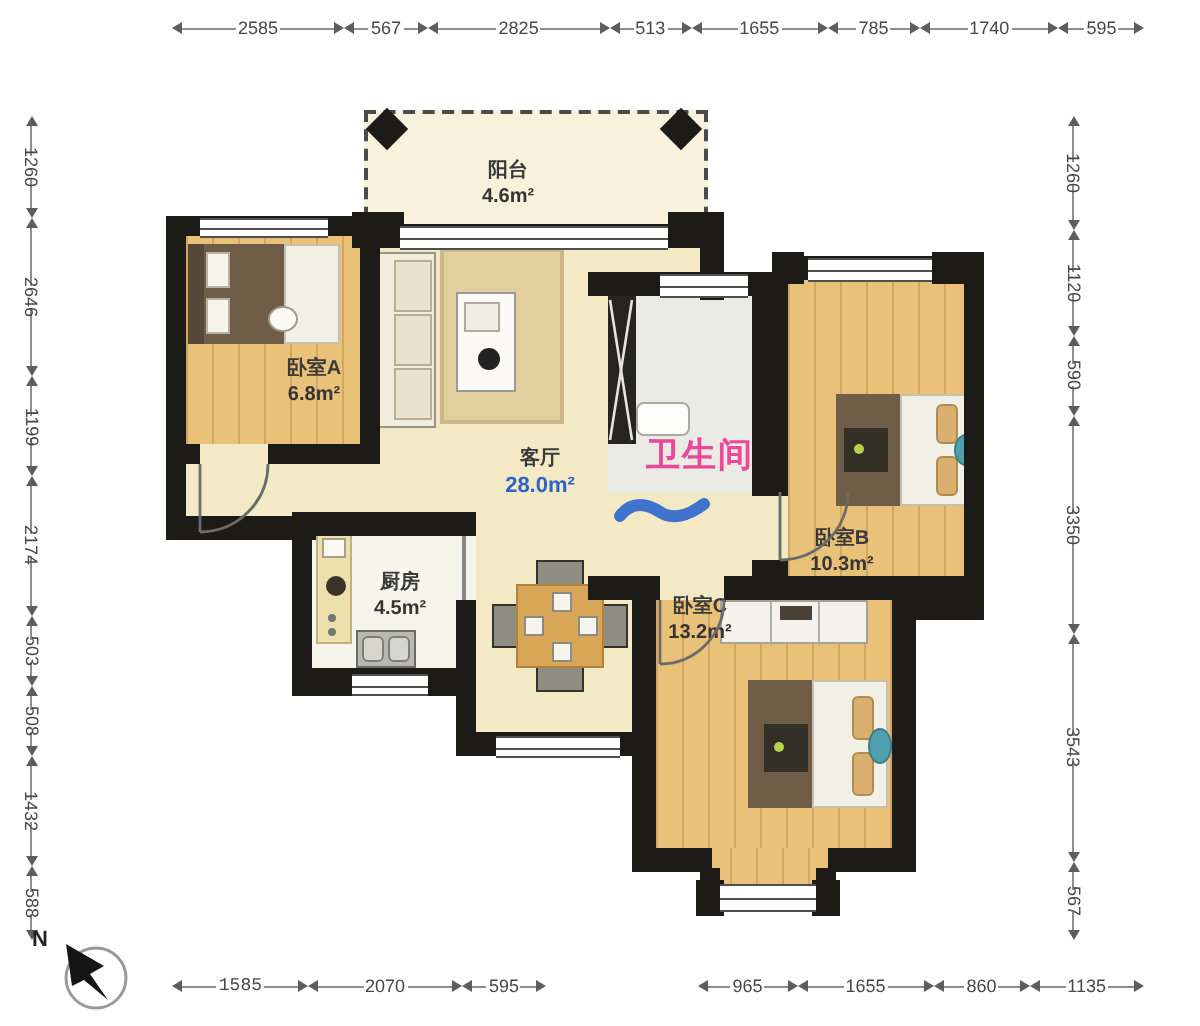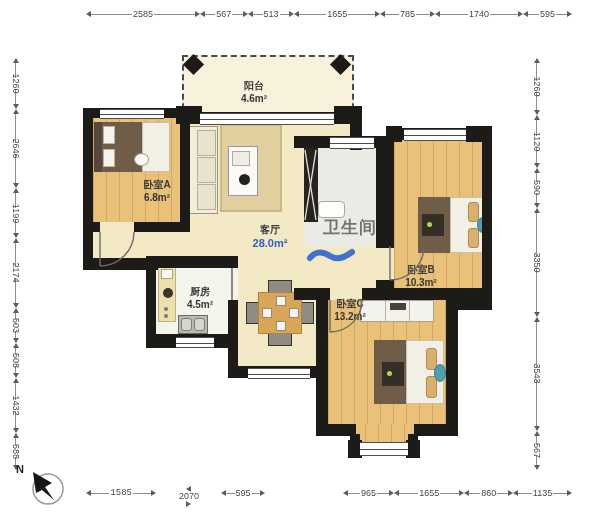--- a/index.html
+++ b/index.html
@@ -29,21 +29,21 @@
   .floor-kitchen{position:absolute;background:#f6f5ec;}
   .floor-bath{position:absolute;background:#ebebe5;}
   .window-h{position:absolute;background:#fff;border-top:1px solid #4e4e4e;border-bottom:1px solid #4e4e4e;}
   .window-h::after{content:"";position:absolute;left:0;right:0;top:50%;height:1px;background:#4e4e4e;}
   .balcony{position:absolute;background:#f8f2dc;border:2px dashed #4a4a4a;}
   .wedge{position:absolute;background:#1d1b18;transform:rotate(45deg);}
   .rlabel{position:absolute;transform:translateX(-50%);text-align:center;line-height:1.25;white-space:nowrap;}
   .rname{font-size:10px;font-weight:bold;color:#3a3a3a;display:block;}
   .rarea{font-size:10px;font-weight:bold;color:#353535;display:block;}
   .rarea.blue{color:#2f62c9;font-size:11px;}
-  .bigname{font-size:17px;font-weight:bold;color:#737373;letter-spacing:1px;}
+  .bigname{font-size:17px;font-weight:bold;color:#ec4899;letter-spacing:1px;}
   
   .fur{position:absolute;box-sizing:border-box;}
   .bed-blanket{background:#6f5d47;}
   .bed-mattress{background:#f2efe5;border:1px solid #c5c0b0;}
   .pillow{background:#d9b070;border:1px solid #b08c4e;border-radius:3px;}
   .teal{background:#4f9fae;border-radius:50%;border:1px solid #39808e;}
   .nstand{background:#332e26;}
   .ndot{position:absolute;width:5px;height:5px;border-radius:50%;background:#b8d24e;}
   .whitebox{background:#f4f2ec;border:1px solid #a5a195;}
   svg{position:absolute;left:0;top:0;}
@@ -61,20 +61,27 @@
         <span class="ln"></span>
         <span class="arr a-r"></span>
       </div>
       <div class="seg h" style="flex-grow: 567;">
         <span class="arr a-l"></span>
         <span class="ln"></span>
         <span class="val">567</span>
         <span class="ln"></span>
         <span class="arr a-r"></span>
       </div>
+      <div class="seg h" style="flex-grow: 2825;">
+        <span class="arr a-l"></span>
+        <span class="ln"></span>
+        <span class="val">2825</span>
+        <span class="ln"></span>
+        <span class="arr a-r"></span>
+      </div>
       <div class="seg h" style="flex-grow: 513;">
         <span class="arr a-l"></span>
         <span class="ln"></span>
         <span class="val">513</span>
         <span class="ln"></span>
         <span class="arr a-r"></span>
       </div>
       <div class="seg h" style="flex-grow: 1655;">
         <span class="arr a-l"></span>
         <span class="ln"></span>
@@ -105,21 +112,21 @@
       </div>
     </div>
   <div class="ruler rh" style="left:86px;top:486px;width:486px;height:14px;">
       <div class="seg h" style="flex-grow: 1585; font-family: Liberation Mono, monospace;">
         <span class="arr a-l"></span>
         <span class="ln"></span>
         <span class="val">1585</span>
         <span class="ln"></span>
         <span class="arr a-r"></span>
       </div>
-      <div class="seg h" style="flex-grow: 2070; flex-direction: column;">
+      <div class="seg h" style="flex-grow: 2070;">
         <span class="arr a-l"></span>
         <span class="ln"></span>
         <span class="val">2070</span>
         <span class="ln"></span>
         <span class="arr a-r"></span>
       </div>
       <div class="seg h" style="flex-grow: 595;">
         <span class="arr a-l"></span>
         <span class="ln"></span>
         <span class="val">595</span>

